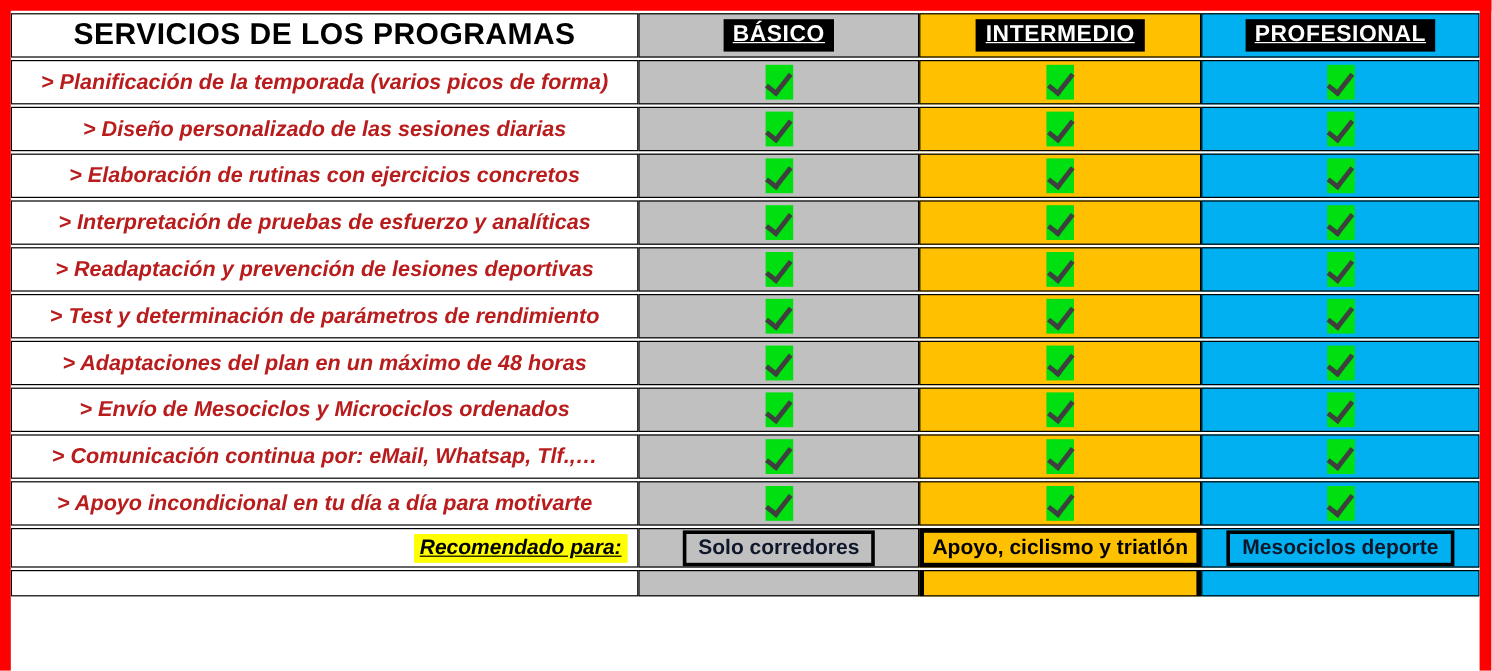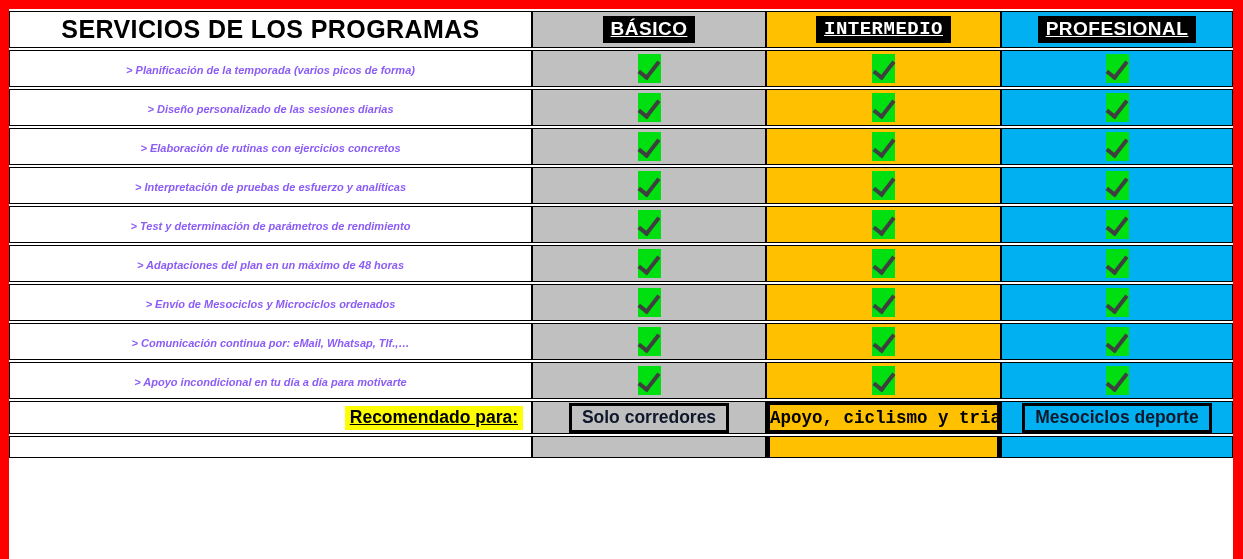--- a/index.html
+++ b/index.html
@@ -20,21 +20,21 @@
     width: 100%;
     table-layout: fixed;
     border-collapse: separate;
     border-spacing: 0 2px;
     background: #ffffff;
   }
   td, th { border: 1px solid #000; overflow: hidden; }
 
   
   .col-basico      { background: var(--plan-basico-bg, #c0c0c0); }
-  .col-intermedio  { background: var(--plan-intermedio-bg, #ffc000); font-family: Liberation Mono, monospace; }
+  .col-intermedio  { background: var(--plan-intermedio-bg, #ffc000); }
   .col-profesional { background: var(--plan-profesional-bg, #00b0f0); }
 
   
   .head-row th { height: 37px; text-align: center; vertical-align: middle; }
   .title-cell {
     background: #ffffff;
     font-size: 25px;
     font-weight: bold;
     letter-spacing: 0.4px;
     color: #000;
@@ -49,22 +49,22 @@
     text-decoration: underline;
     padding: 2px 8px 3px 8px;
   }
 
   
   .service-row td { height: 37px; vertical-align: middle; }
   .label-cell { background: #ffffff; text-align: center; }
   .service-label {
     font-weight: bold;
     font-style: italic;
-    font-size: 11px;
-    color: #8b5cf6;
+    font-size: 18px;
+    color: #b91c1c;
     white-space: nowrap;
   }
   .check-cell { text-align: center; }
   .check {
     display: inline-block;
     width: 23px;
     height: 29px;
     background: var(--check-green, #00df10);
     vertical-align: middle;
   }
@@ -79,20 +79,21 @@
     transform: rotate(38deg);
   }
 
   
   .footer-row td { height: 33px; vertical-align: middle; }
   .rec-cell { background:#ffffff; text-align: right; padding-right: 8px; }
   .rec-badge {
     display: inline-block;
     background: var(--highlight-yellow, #ffff00);
     font-weight: bold;
+    font-style: italic;
     font-size: 17.5px;
     text-decoration: underline;
     padding: 1px 5px 2px 5px;
     color: #000;
   }
   .rec-plan-cell { text-align: center; }
   .rec-box {
     display: inline-block;
     border: 3px solid #000;
     font-weight: bold;
@@ -187,20 +188,34 @@
       <span class="check"></span>
     </td>
     <td class="check-cell col-intermedio">
       <span class="check"></span>
     </td>
     <td class="check-cell col-profesional">
       <span class="check"></span>
     </td>
   </tr>
 
+  <tr class="service-row">
+    <td class="label-cell">
+      <span class="service-label">&gt; Readaptación y prevención de lesiones deportivas</span>
+    </td>
+    <td class="check-cell col-basico">
+      <span class="check"></span>
+    </td>
+    <td class="check-cell col-intermedio">
+      <span class="check"></span>
+    </td>
+    <td class="check-cell col-profesional">
+      <span class="check"></span>
+    </td>
+  </tr>
 
   <tr class="service-row">
     <td class="label-cell">
       <span class="service-label">&gt; Test y determinación de parámetros de rendimiento</span>
     </td>
     <td class="check-cell col-basico">
       <span class="check"></span>
     </td>
     <td class="check-cell col-intermedio">
       <span class="check"></span>

